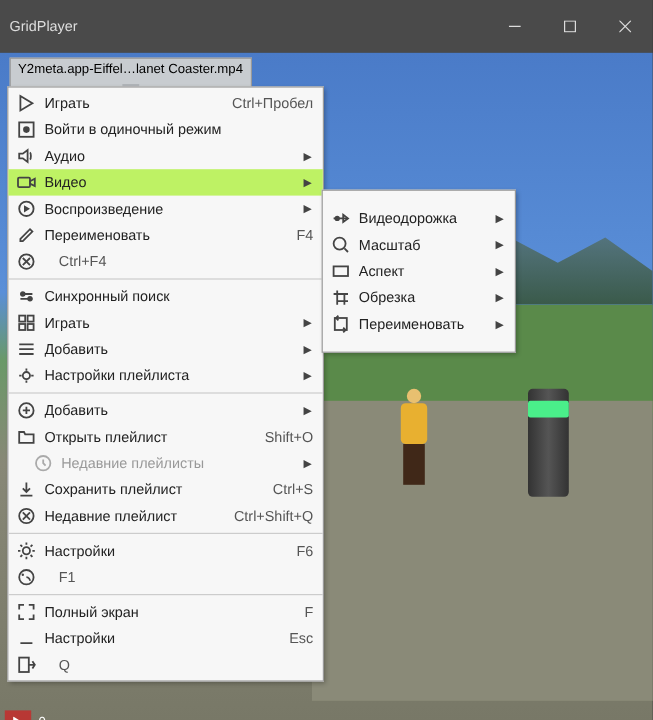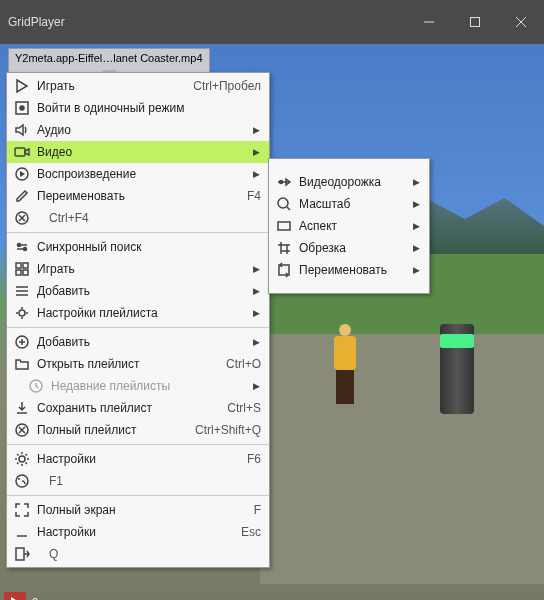--- a/index.html
+++ b/index.html
@@ -211,21 +211,21 @@
         <span class="label">Добавить</span>
         <span class="arrow">▶</span>
       </div>
       <div class="menu-item">
         <span class="icon">
           <svg viewBox="0 0 16 16">
             <path d="M2 4h4l1 2h7v7H2z"></path>
           </svg>
         </span>
         <span class="label">Открыть плейлист</span>
-        <span class="shortcut">Ctrl+O</span>
+        <span class="shortcut">Shift+O</span>
       </div>
       <div class="menu-item disabled">
         <span class="icon">
           <svg viewBox="0 0 16 16">
             <circle cx="8" cy="8" r="6"></circle>
             <path d="M8 5v3l2 2"></path>
           </svg>
         </span>
         <span class="label">Недавние плейлисты</span>
         <span class="arrow">▶</span>
@@ -241,21 +241,21 @@
         <span class="shortcut">Ctrl+S</span>
       </div>
       <div class="menu-item">
         <span class="icon">
           <svg viewBox="0 0 16 16">
             <circle cx="8" cy="8" r="6"></circle>
             <line x1="5" y1="5" x2="11" y2="11"></line>
             <line x1="11" y1="5" x2="5" y2="11"></line>
           </svg>
         </span>
-        <span class="label">Полный плейлист</span>
+        <span class="label">Недавние плейлист</span>
         <span class="shortcut">Ctrl+Shift+Q</span>
       </div>
       <div class="menu-sep"></div>
       <div class="menu-item">
         <span class="icon">
           <svg viewBox="0 0 16 16">
             <circle cx="8" cy="8" r="3"></circle>
             <path d="M8 1v2M8 13v2M1 8h2M13 8h2M3 3l1.5 1.5M11.5 11.5L13 13M13 3l-1.5 1.5M4.5 11.5L3 13"></path>
           </svg>
         </span>

